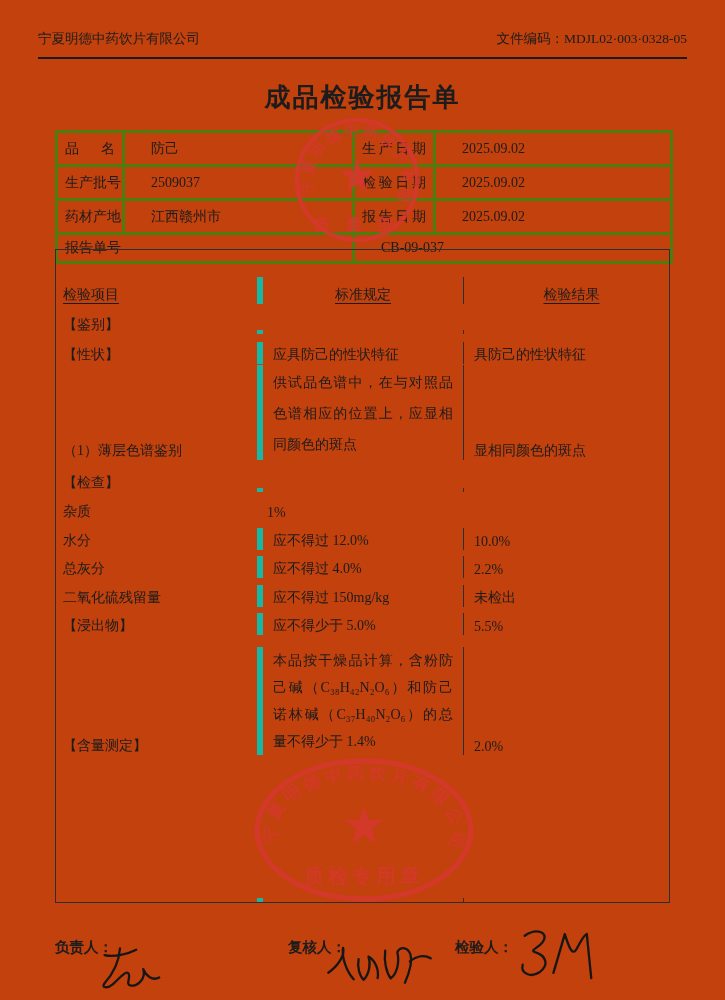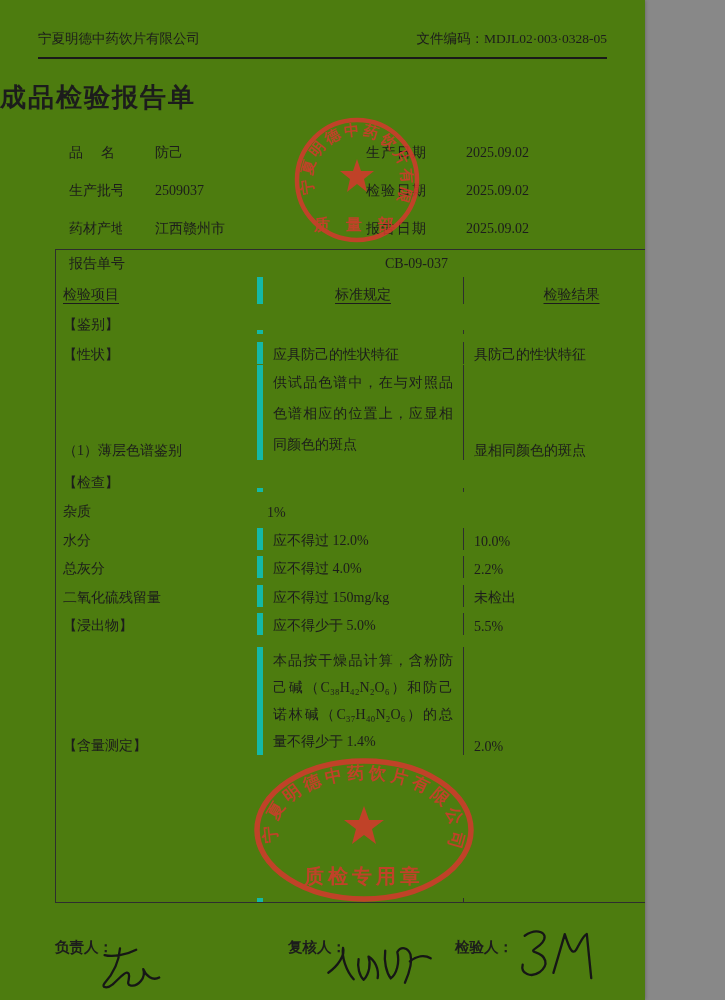--- a/index.html
+++ b/index.html
@@ -1,27 +1,27 @@
 <!DOCTYPE html>
 <html><head>
 <meta charset="utf-8">
 <style>
   html,body{margin:0;padding:0;background:#888;}
   .page{
-    position:relative;width:645px;height:1000px;background:#4d7c0f;
+    position:relative;width:725px;height:1000px;background:#c2410c;
     font-family:"Liberation Serif","DejaVu Serif",serif;color:#1c1c1c;
     overflow:hidden;box-shadow:0 0 4px rgba(0,0,0,.3);
   }
   
   .hdr{position:absolute;top:30px;left:38px;right:38px;display:flex;justify-content:space-between;font-size:13.5px;}
   .hdr-rule{position:absolute;top:57px;left:38px;right:38px;height:0;border-bottom:2.5px solid #1a1a1a;}
-  .title{position:absolute;top:80px;left:0;width:100%;text-align:left;font-size:26px;font-weight:bold;letter-spacing:2px;}
+  .title{position:absolute;top:80px;left:0;width:100%;text-align:center;font-size:26px;font-weight:bold;letter-spacing:2px;}
   
   .info{position:absolute;top:130px;left:55px;width:615px;border-collapse:collapse;table-layout:fixed;font-size:14px;}
-  .info td{border:7px solid #4d7c0f;padding:0 7px;height:31px;overflow:hidden;white-space:nowrap;}
+  .info td{border:3px solid #4d7c0f;padding:0 7px;height:31px;overflow:hidden;white-space:nowrap;}
   .info tr.last td{height:26px;}
   .info td.lbl{text-align:justify;text-align-last:justify;}
   .info td.val{padding-left:26px;}
   
   .main{position:absolute;top:249px;left:55px;width:615px;height:654px;border:1px solid #2e2e2e;box-sizing:border-box;display:flex;flex-direction:column;font-size:14px;}
   .trow{display:flex;flex:0 0 auto;align-items:flex-end;}
   .c1{width:201px;padding:4px 0 0 7px;box-sizing:border-box;}
   .c2{width:207px;padding:4px 10px 0 10px;box-sizing:border-box;border-left:6px solid #14b8a6;border-right:1px solid #2e2e2e;}
   .c3{flex:1;padding:4px 0 0 10px;box-sizing:border-box;}
   .thead .c1,.thead .c2,.thead .c3{padding-top:9px;}

